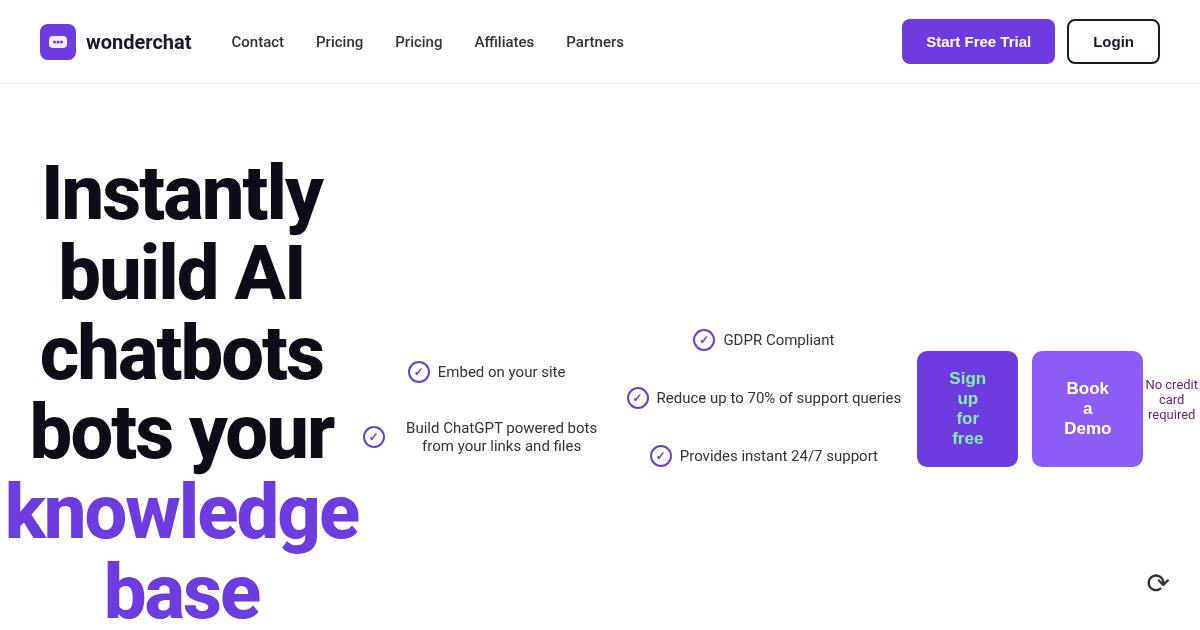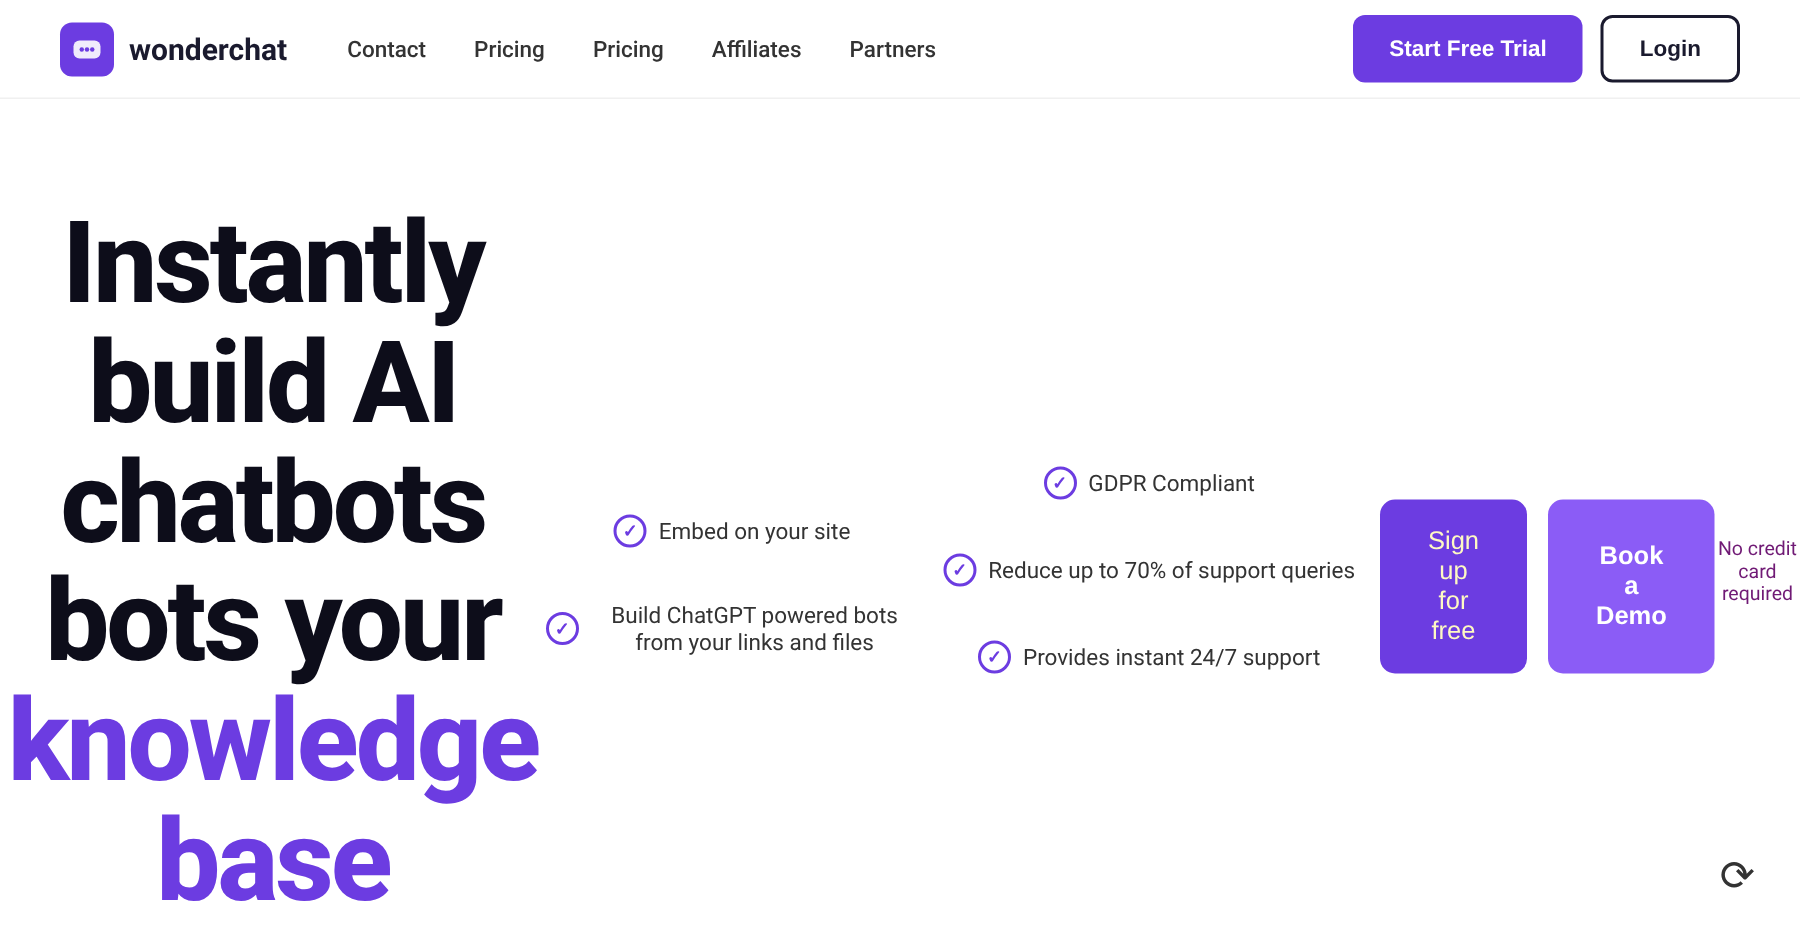--- a/index.html
+++ b/index.html
@@ -15,21 +15,21 @@
       height: 630px;
       overflow: hidden;
     }
 
     
     .navbar {
       display: flex;
       align-items: center;
       justify-content: space-between;
       padding: 0 40px;
-      height: 66px;
+      height: 84px;
       border-bottom: 1px solid #f0f0f0;
     }
 
     .navbar-left {
       display: flex;
       align-items: center;
       gap: 40px;
     }
 
     .logo {
@@ -169,26 +169,26 @@
     }
 
     .cta-buttons {
       display: flex;
       gap: 14px;
       margin-top: 32px;
     }
 
     .btn-signup {
       background: #6c3ce1;
-      color: #fef9c3;
+      color: #86efac;
       border: none;
       padding: 18px 32px;
       border-radius: 10px;
       font-size: 17px;
-      font-weight: 400;
+      font-weight: 700;
       cursor: pointer;
     }
 
     .btn-demo {
       background: #8b5cf6;
       color: white;
       border: none;
       padding: 18px 32px;
       border-radius: 10px;
       font-size: 17px;

